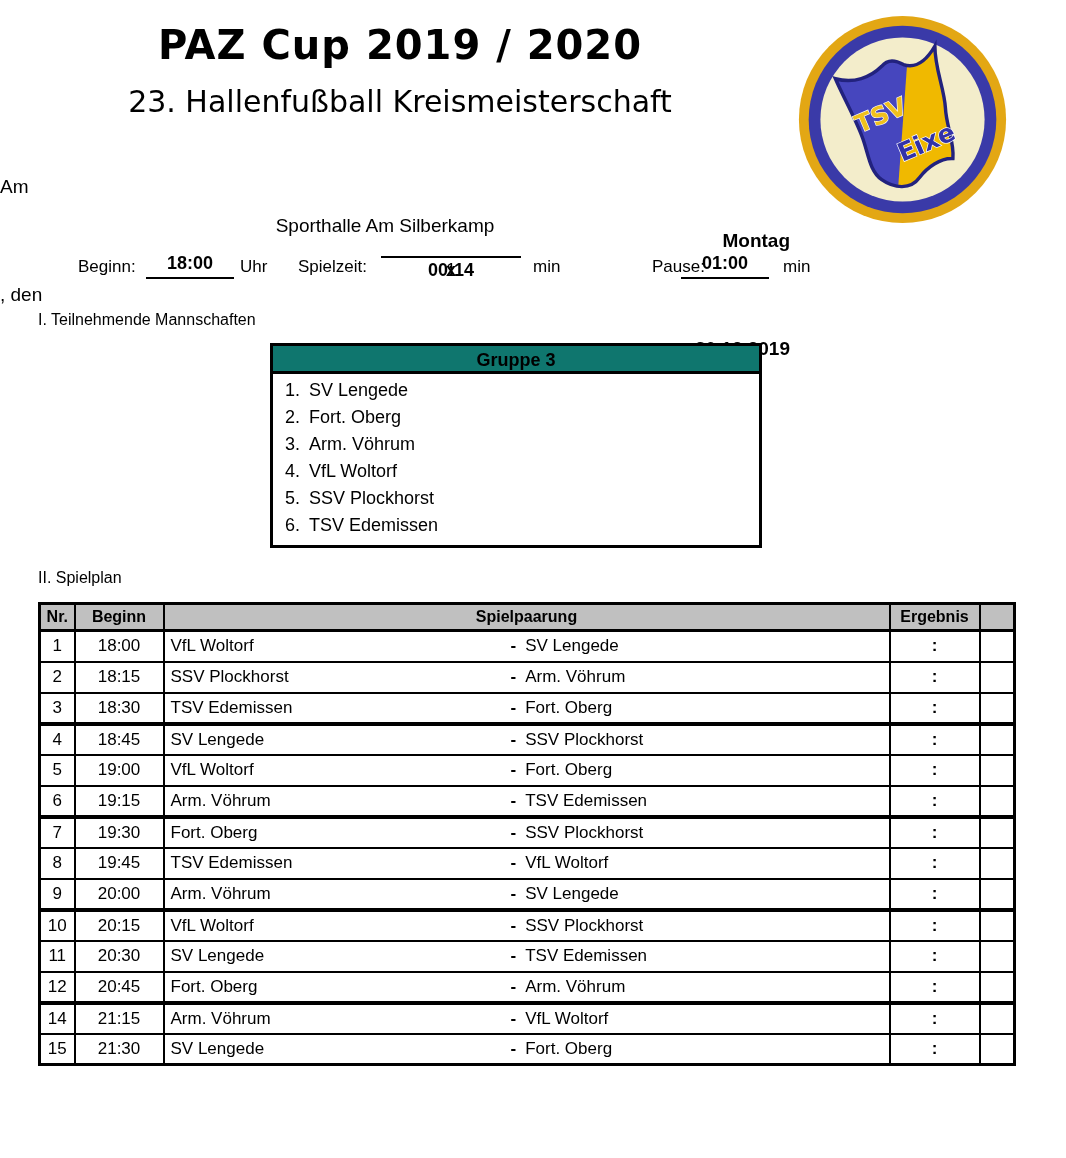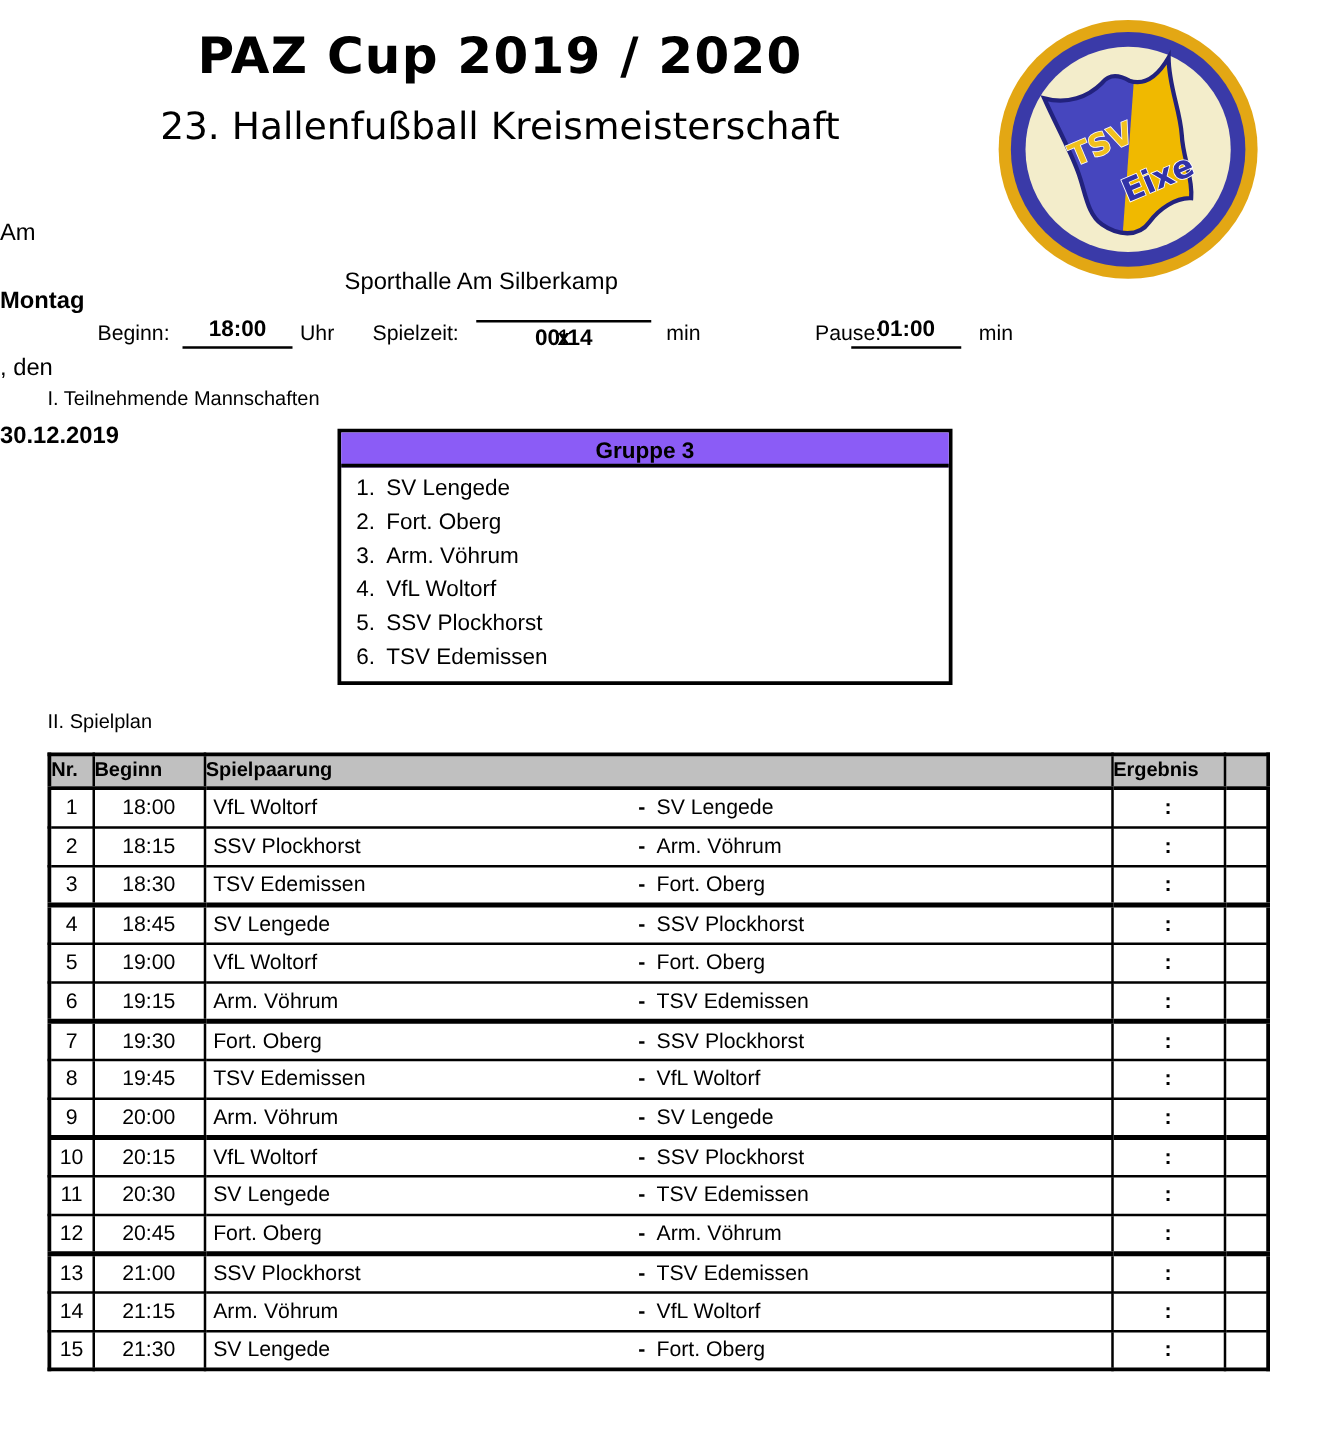--- a/index.html
+++ b/index.html
@@ -29,21 +29,21 @@
   
   .logo { position:absolute; top:12px; left:795px; width:215px; height:215px; }
 
   
   .date-line {
     position:absolute; top:176px; left:0; width:790px;
     display:flex; justify-content:center; gap:32px;
     font-size:19px;
     flex-direction:column;
   }
-  .date-line .bold { font-weight:bold; }
+  .date-line .bold { font-weight:bold;text-align:right; }
   .venue-line {
     position:absolute; top:215px; left:0; width:770px;
     text-align:center; font-size:19px;
   }
 
   
   .settings { position:absolute; top:250px; left:0; width:1066px; height:40px; font-size:17px; }
   .settings span { position:absolute; top:7px; white-space:nowrap; }
   .u-value {
     border-bottom:2px solid #000;
@@ -75,21 +75,21 @@
   }
   .heading-teams { top:311px; }
   .heading-schedule { top:569px; }
 
   
   .group-box {
     position:absolute; left:270px; top:343px; width:492px;
     border:3px solid #000; background:#fff;
   }
   .group-header {
-    background:#8b5cf6; border-bottom:3px solid #000;
+    background:#0f766e; border-bottom:3px solid #000;
     height:28px; line-height:28px;
     text-align:center; font-weight:bold; font-size:18px;
   }
   .group-list { padding:3px 0 6px 0; }
   .group-item { display:flex; font-size:18px; line-height:27px; }
   .group-item .num { width:27px; text-align:right; margin-right:9px; flex:none; }
 
   
   .schedule {
     position:absolute; left:38px; top:602px;
@@ -99,21 +99,21 @@
     border:3px solid #000;
   }
   .schedule th, .schedule td {
     border:2px solid #000;
     padding:0; overflow:hidden; white-space:nowrap;
   }
   .schedule thead th {
     background:#C0C0C0; height:27px;
     font-size:16px; font-weight:bold;
     border-bottom:3px solid #000;
-    text-align:left;
+    text-align:center;
   }
   .schedule tbody td { height:31px; }
   .schedule tbody tr.group-end td { border-bottom:4px solid #000; }
   .c-nr   { text-align:center; }
   .c-time { text-align:center; }
   .c-pair { padding-left:6px !important; text-align:left; }
   .c-pair .home { display:inline-block; width:340px; }
   .c-pair .dash { font-weight:bold; display:inline-block; margin-right:9px; }
   .c-result { text-align:center; font-weight:bold; }
 </style>
@@ -329,29 +329,20 @@
     <tr class="group-end">
       <td class="c-nr">12</td>
       <td class="c-time">20:45</td>
       <td class="c-pair">
         <span class="home">Fort. Oberg</span><span class="dash">-</span><span>Arm. Vöhrum</span>
       </td>
       <td class="c-result">:</td>
       <td></td>
     </tr>
     <tr>
-      <td class="c-nr">13</td>
-      <td class="c-time">21:00</td>
-      <td class="c-pair">
-        <span class="home">SSV Plockhorst</span><span class="dash">-</span><span>TSV Edemissen</span>
-      </td>
-      <td class="c-result">:</td>
-      <td></td>
-    </tr>
-    <tr>
       <td class="c-nr">14</td>
       <td class="c-time">21:15</td>
       <td class="c-pair">
         <span class="home">Arm. Vöhrum</span><span class="dash">-</span><span>VfL Woltorf</span>
       </td>
       <td class="c-result">:</td>
       <td></td>
     </tr>
     <tr>
       <td class="c-nr">15</td>

